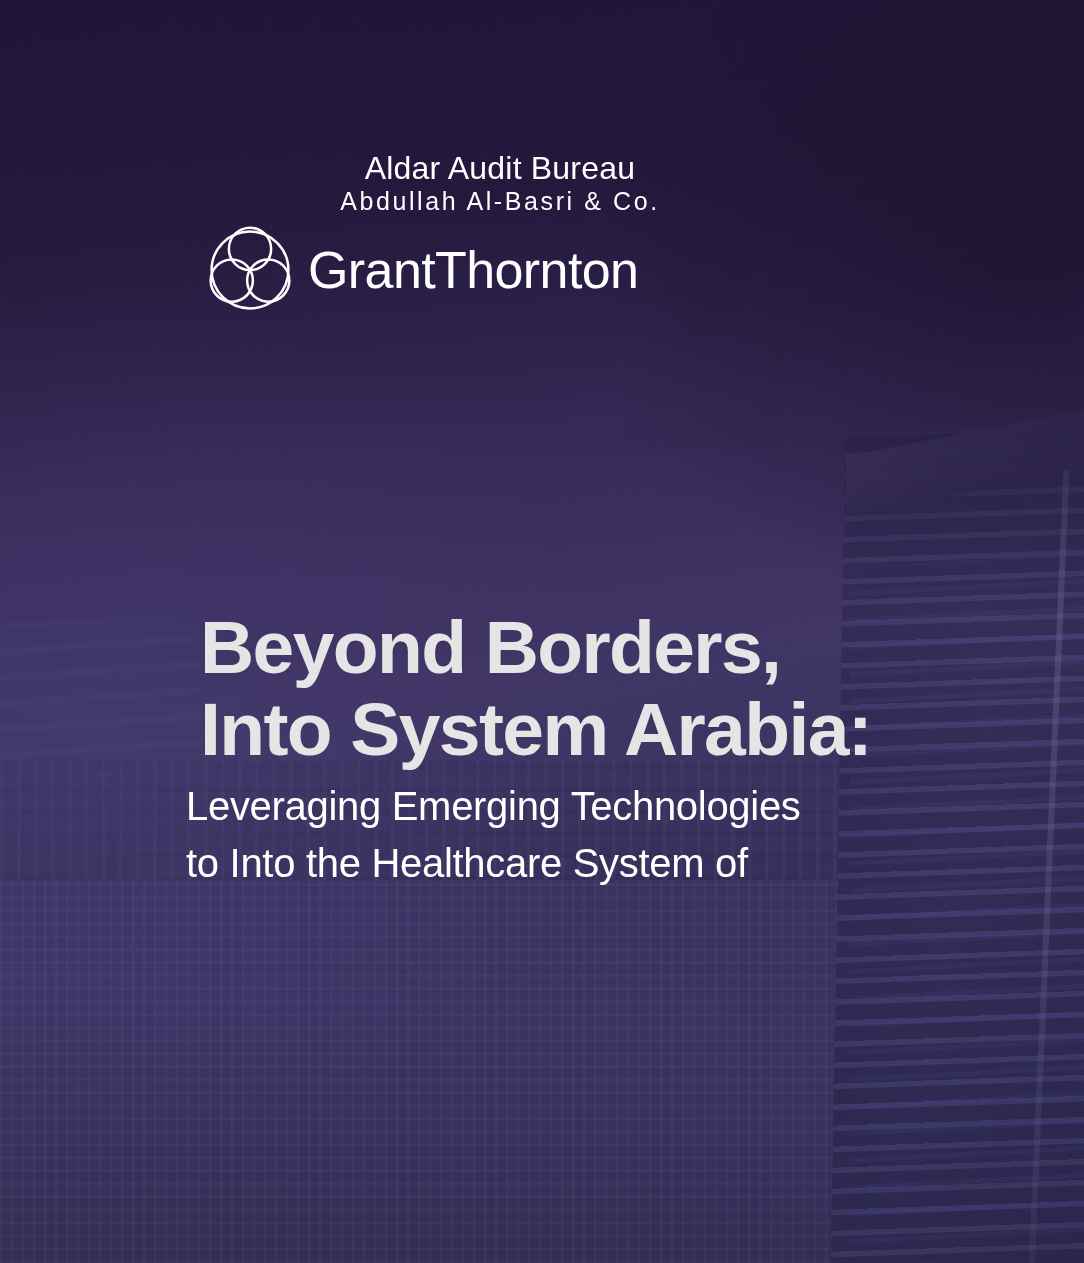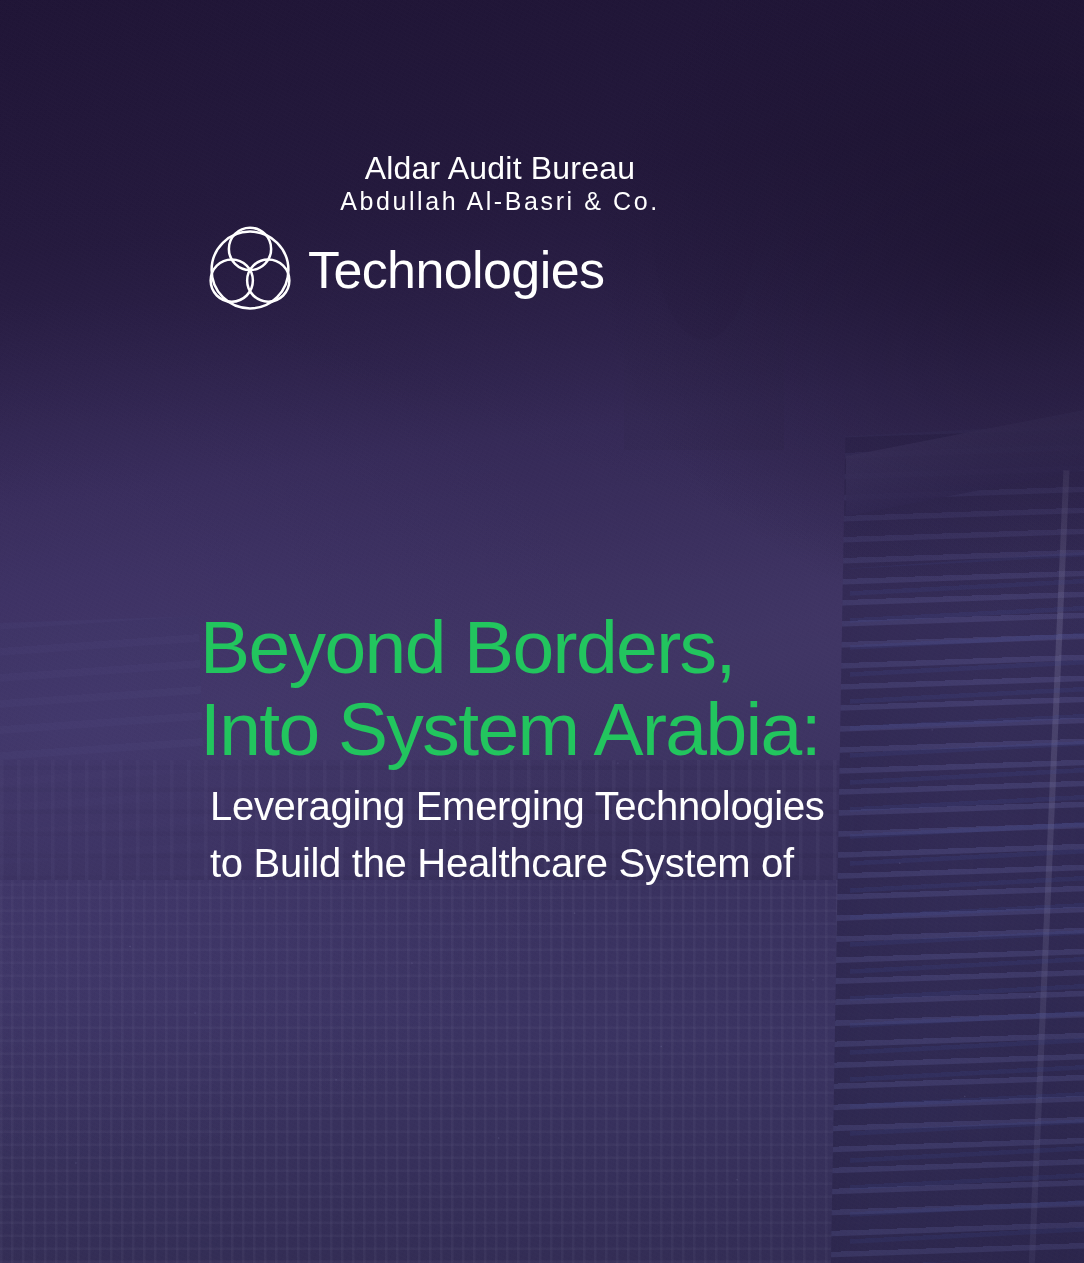--- a/index.html
+++ b/index.html
@@ -272,32 +272,32 @@
     line-height:1;
     margin-left:10px;
     white-space:nowrap;
   }
 
   
   .headline{
     position:absolute;
     left:200px;top:557px;
     width:790px;
-    color:#22c55e;
+    color:#e5e5e5;
     font-size:75px;
-    font-weight:400;
+    font-weight:700;
     line-height:1.09;
     letter-spacing:-1.6px;
   }
   .headline .l2{display:block;}
 
   
   .subhead{
     position:absolute;
-    left:210px;top:778px;
+    left:186px;top:778px;
     width:760px;
     color:#ffffff;
     font-size:40px;
     font-weight:400;
     line-height:1.42;
     letter-spacing:-.3px;
   }
   .subhead span{display:block;white-space:nowrap;}
 </style>
 </head>
@@ -343,29 +343,29 @@
               <circle cx="50" cy="50" r="40"></circle>
 
               <g>
                 <circle cx="50" cy="28" r="22"></circle>
                 <circle cx="69" cy="61" r="22"></circle>
                 <circle cx="31" cy="61" r="22"></circle>
               </g>
             </g>
           </svg>
         </span>
-        <span class="gt-word">Technologies</span>
+        <span class="gt-word">GrantThornton</span>
       </div>
 
     </div>
 
     <h1 class="headline">
       <span class="l1">Beyond Borders,</span>
       <span class="l2">Into System Arabia:</span>
     </h1>
 
     <div class="subhead">
       <span>Leveraging Emerging Technologies</span>
-      <span>to Build the Healthcare System of</span>
+      <span>to Into the Healthcare System of</span>
     </div>
 
   </div>
 </div>
 
 </body></html>

